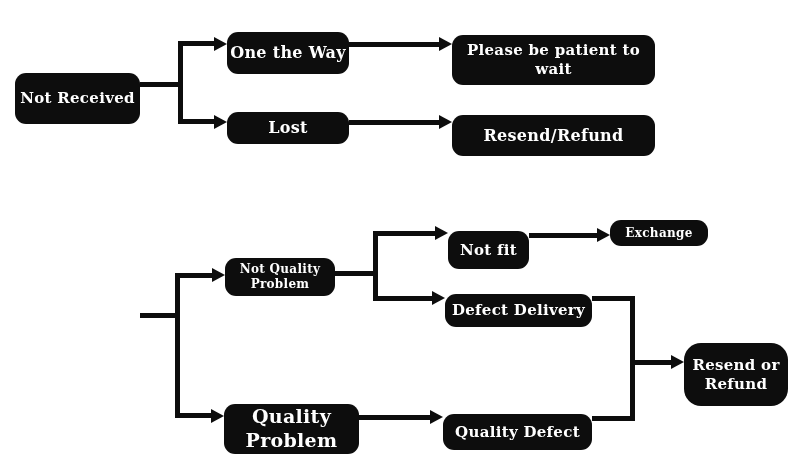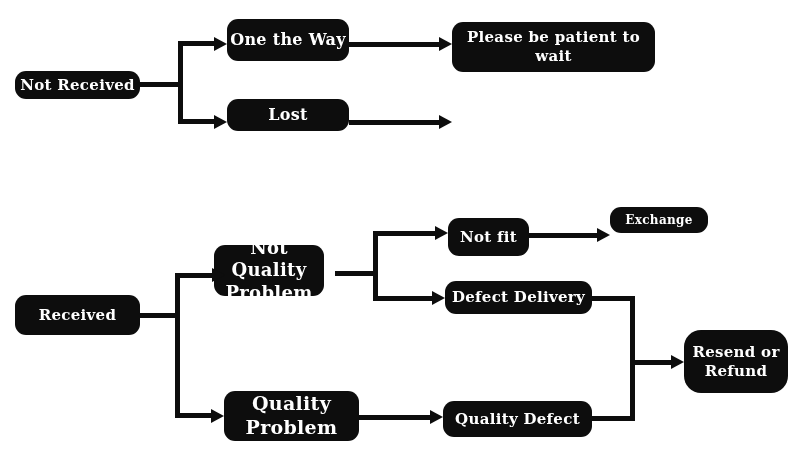--- a/index.html
+++ b/index.html
@@ -24,63 +24,64 @@
     border-radius: 11px;
     display: flex;
     align-items: center;
     justify-content: center;
     text-align: center;
     font-weight: bold;
     white-space: pre-line;
     line-height: 1.25;
     letter-spacing: 0.3px;
     box-sizing: border-box;
+    margin-top: 13px;
   }
   .node.big-radius { border-radius: 17px; }
   .hline, .vline {
     position: absolute;
     background: var(--line);
   }
   .arrowhead {
     position: absolute;
     width: 0;
     height: 0;
     border-top: 7px solid transparent;
     border-bottom: 7px solid transparent;
     border-left: 13px solid var(--line);
   }
 </style>
 </head>
 <body>
 
 <div class="canvas">
 
-  <div class="node" style="left:15px;top:71px;width:125px;height:28px;font-size:15px">Not Received</div>
+  <div class="node" style="left:15px;top:60px;width:125px;height:51px;font-size:15px">Not Received</div>
 
   <div class="node" style="left:227px;top:19px;width:122px;height:42px;font-size:16px">One the Way</div>
 
   <div class="node" style="left:452px;top:22px;width:203px;height:50px;font-size:15px">Please be patient to wait</div>
 
   <div class="node" style="left:227px;top:99px;width:122px;height:32px;font-size:16px">Lost</div>
 
+  <div class="node" style="left:452px;top:102px;width:203px;height:41px;font-size:16px">Resend/Refund</div>
 
   <div class="hline" style="left:140px;top:81.5px;width:40px;height:5px"></div>
   <div class="vline" style="left:177.5px;top:41px;width:5px;height:83px"></div>
   <div class="hline" style="left:180px;top:41px;width:34px;height:5px"></div>
   <div class="arrowhead" style="left:214px;top:36.5px"></div>
   <div class="hline" style="left:180px;top:119px;width:34px;height:5px"></div>
   <div class="arrowhead" style="left:214px;top:114.5px"></div>
   <div class="hline" style="left:349px;top:41.5px;width:90px;height:5px"></div>
   <div class="arrowhead" style="left:439px;top:37px"></div>
   <div class="hline" style="left:349px;top:119.5px;width:90px;height:5px"></div>
   <div class="arrowhead" style="left:439px;top:115px"></div>
 
-  <div class="node" style="left:15px;top:295px;width:125px;height:40px;font-size:15px">Received</div>
 
-  <div class="node" style="left:214px;top:245px;width:110px;height:51px;font-size:18px">Not Quality
+  <div class="node" style="left:225px;top:245px;width:110px;height:38px;font-size:12px">Not Quality
 Problem</div>
 
   <div class="node" style="left:448px;top:218px;width:81px;height:38px;font-size:15px">Not fit</div>
 
   <div class="node" style="left:610px;top:207px;width:98px;height:26px;font-size:12px">Exchange</div>
 
   <div class="node" style="left:445px;top:281px;width:147px;height:33px;font-size:15px">Defect Delivery</div>
 
   <div class="node" style="left:224px;top:391px;width:135px;height:50px;font-size:19px">Quality
 Problem</div>

